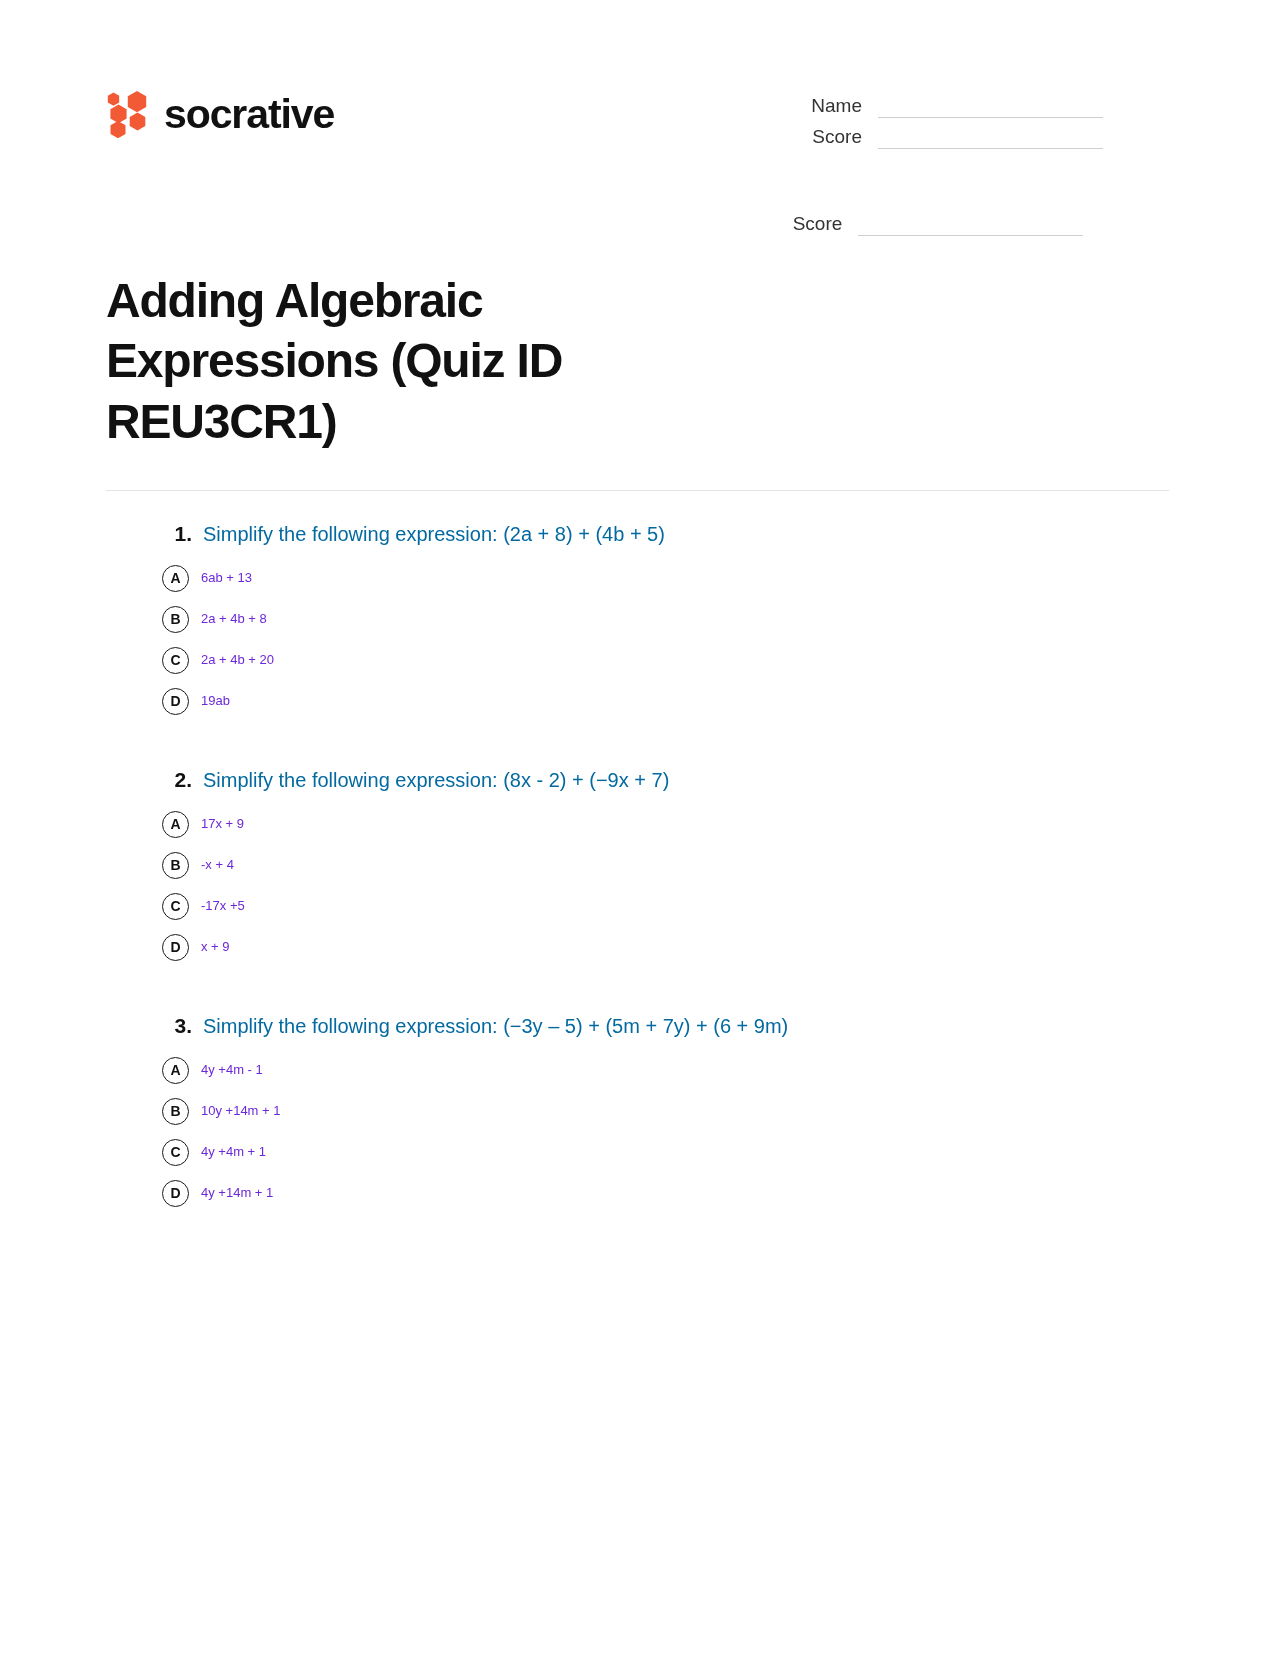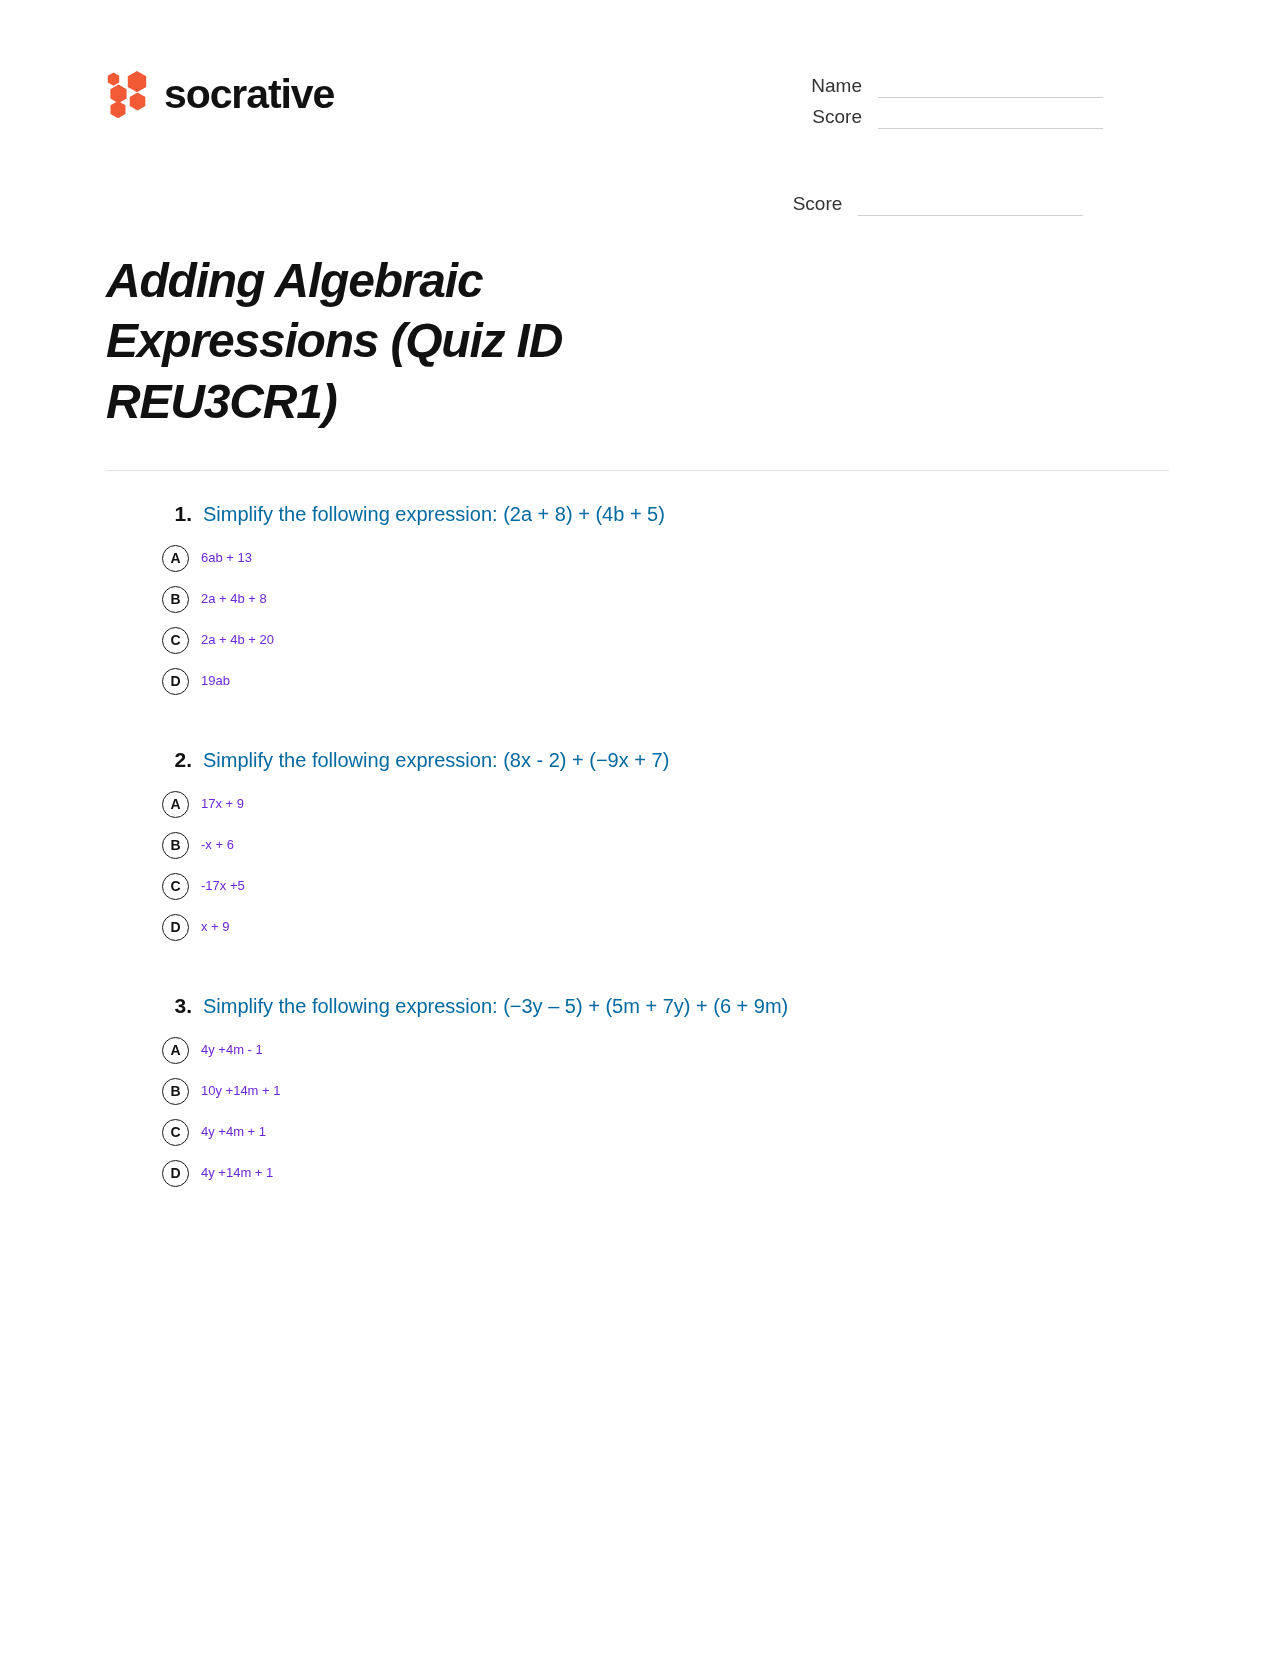--- a/index.html
+++ b/index.html
@@ -15,20 +15,21 @@
     color: #1a1a1a;
     -webkit-font-smoothing: antialiased;
   }
 
   .page {
     position: relative;
     width: 1275px;
     height: 1188px;
     padding: 0;
     background: #ffffff;
+    margin-top: 20px;
   }
 
   
   .header {
     position: relative;
     padding: 62px 172px 0 106px;
     display: flex;
     align-items: flex-start;
     justify-content: space-between;
   }
@@ -95,21 +96,20 @@
     padding: 26px 106px 0 106px;
     width: 830px;
   }
 
   .quiz-title {
     font-size: 48px;
     font-weight: 700;
     letter-spacing: -1.2px;
     line-height: 1.26;
     color: #111111;
-    font-style: italic;
   }
 
   .rule {
     margin: 38px 106px 0 106px;
     height: 1px;
     background: #e3e3e3;
   }
 
   
   .questions {
@@ -246,21 +246,21 @@
       <div class="question-head">
         <span class="q-number">2.</span>
         <span class="q-text">Simplify the following expression: (8x - 2) + (−9x + 7)</span>
       </div>
       <div class="choice">
         <span class="bubble">A</span>
         <span class="choice-text">17x + 9</span>
       </div>
       <div class="choice">
         <span class="bubble">B</span>
-        <span class="choice-text">-x + 6</span>
+        <span class="choice-text">-x + 4</span>
       </div>
       <div class="choice">
         <span class="bubble">C</span>
         <span class="choice-text">-17x +5</span>
       </div>
       <div class="choice">
         <span class="bubble">D</span>
         <span class="choice-text">x + 9</span>
       </div>
     </div>

